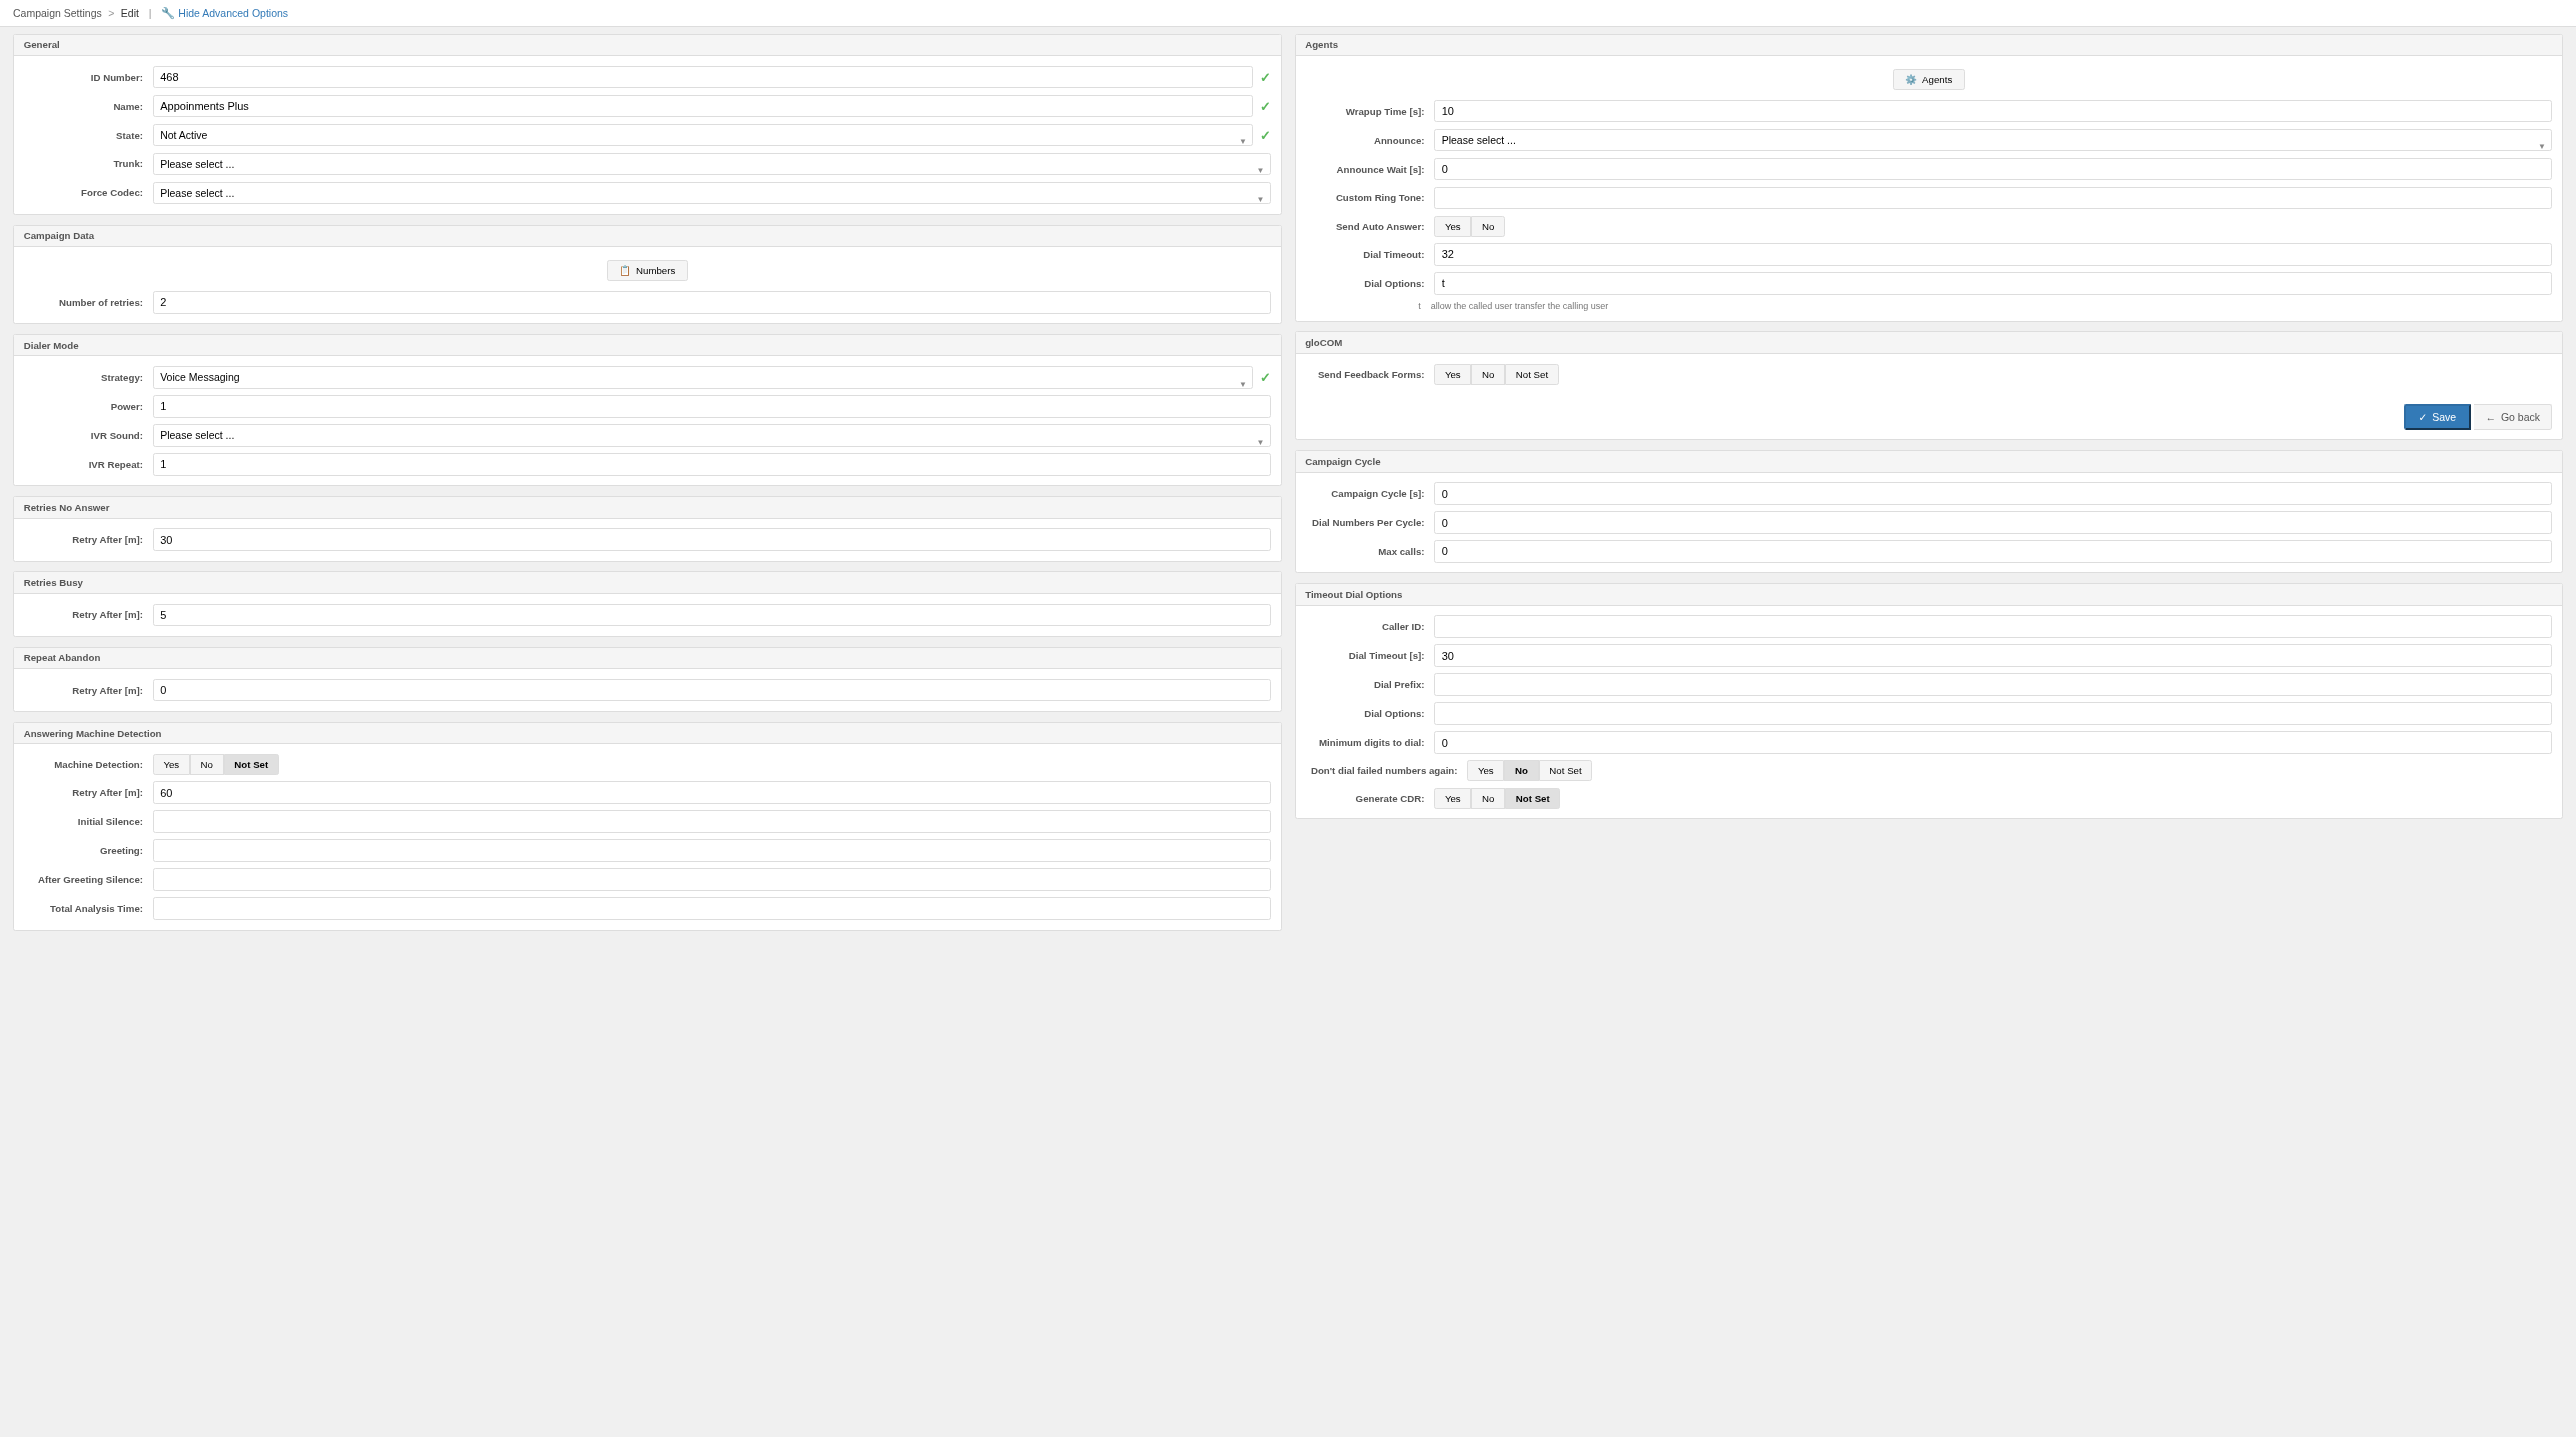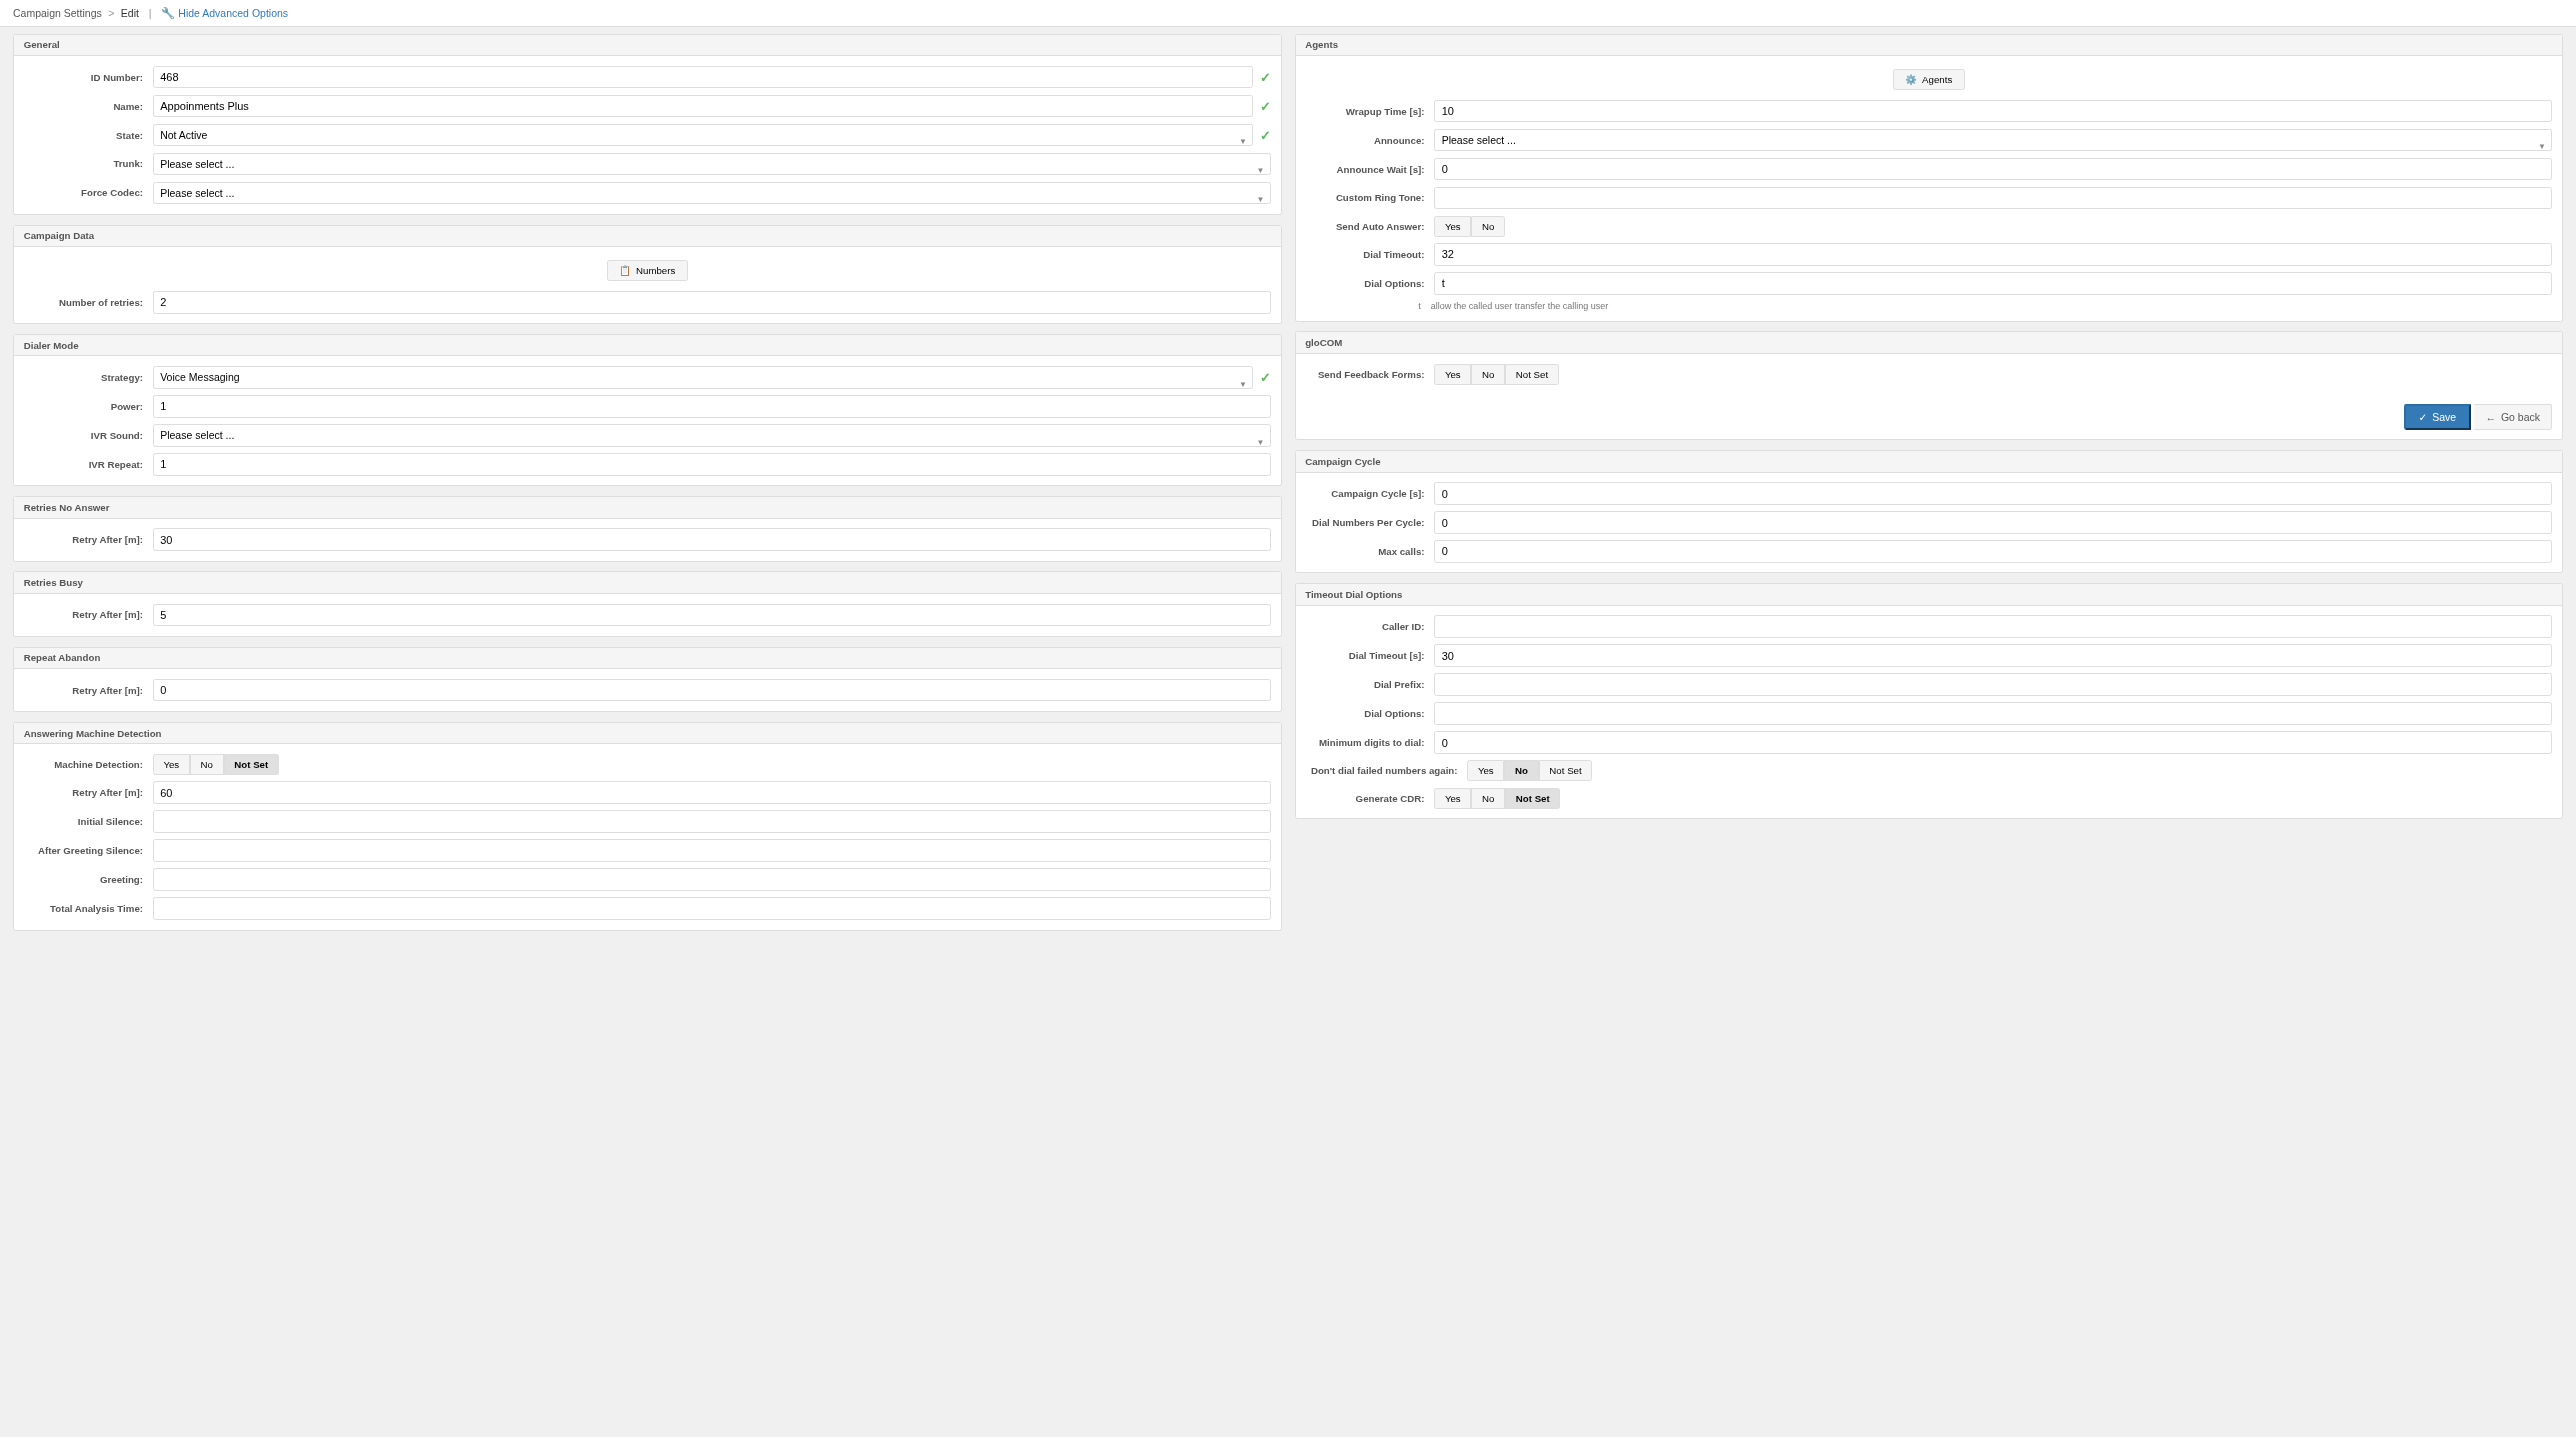--- a/index.html
+++ b/index.html
@@ -362,26 +362,26 @@
           <div class="form-label">Retry After [m]:</div>
           <input class="form-control" value="60" style="">
         </div>
 
         <div class="form-row">
           <div class="form-label">Initial Silence:</div>
           <input class="form-control" value="" style="">
         </div>
 
         <div class="form-row">
+          <div class="form-label">Greeting:</div>
+          <input class="form-control" value="" style="">
+        </div>
+
+        <div class="form-row">
           <div class="form-label">After Greeting Silence:</div>
-          <input class="form-control" value="" style="">
-        </div>
-
-        <div class="form-row">
-          <div class="form-label">Greeting:</div>
           <input class="form-control" value="" style="">
         </div>
 
         <div class="form-row">
           <div class="form-label">Total Analysis Time:</div>
           <input class="form-control" value="" style="">
         </div>
       </div>
     </div>
 

